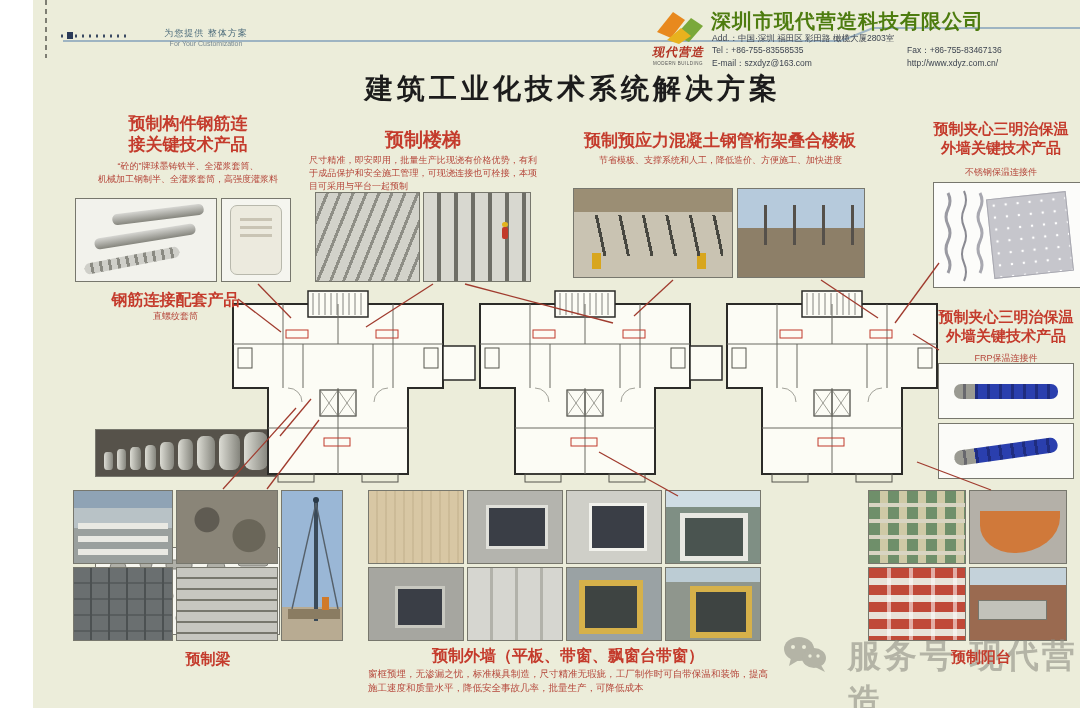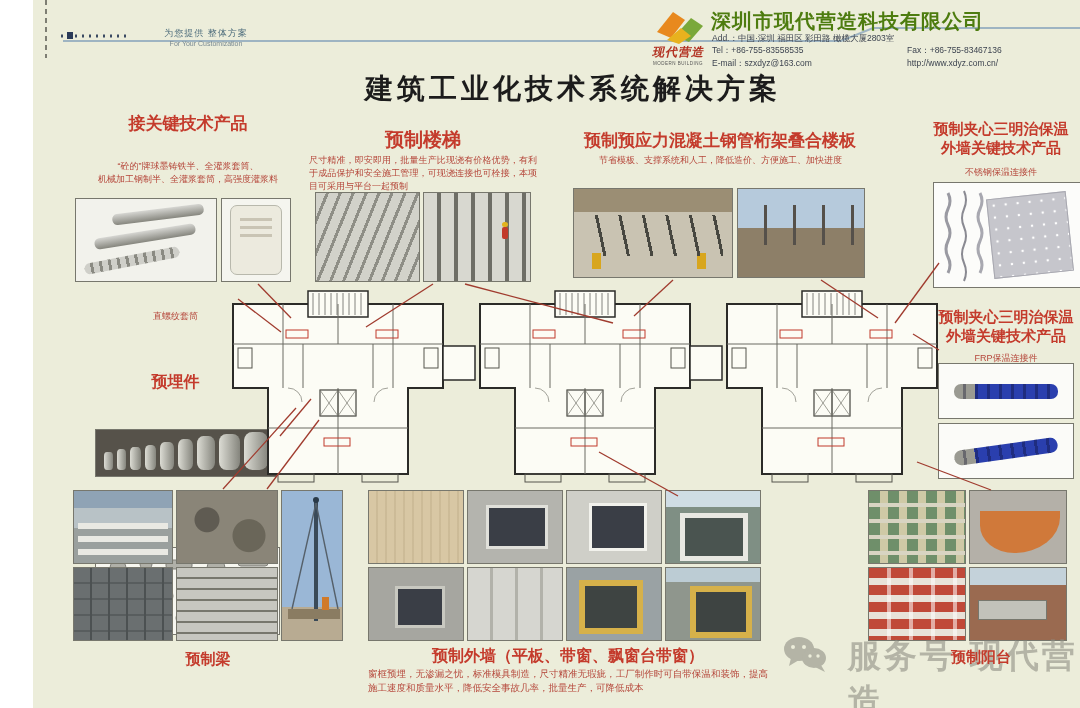--- a/index.html
+++ b/index.html
@@ -162,20 +162,21 @@
       <line x1="906" y1="263" x2="862" y2="323"></line>
       <line x1="906" y1="350" x2="880" y2="334"></line>
       <line x1="190" y1="489" x2="263" y2="408"></line>
       <line x1="234" y1="489" x2="286" y2="420"></line>
       <line x1="645" y1="496" x2="566" y2="452"></line>
       <line x1="958" y1="490" x2="884" y2="462"></line>
     </g>
   </svg>
 
   <div class="abs rlabel" style="left:55px;top:113px;width:200px;font-size:17px;">
+    <div>预制构件钢筋连</div>
     <div>接关键技术产品</div>
   </div>
   <div class="abs rdesc" style="left:30px;top:160px;width:250px;">
     <div>“砼的”牌球墨铸铁半、全灌浆套筒、</div>
     <div>机械加工钢制半、全灌浆套筒，高强度灌浆料</div>
   </div>
   <div class="abs pgroup" style="left:42px;top:198px;">
     <div class="photo" style="width:142px;height:84px;background:#f2f2ec;">
       <div class="bar" style="width:92px;left:36px;top:10px;transform:rotate(-7deg);"></div>
       <div class="bar" style="width:102px;left:18px;top:32px;transform:rotate(-9deg);"></div>
@@ -212,34 +213,34 @@
   <div class="abs rdesc" style="left:868px;top:166px;width:200px;">不锈钢保温连接件</div>
   <div class="abs photo drawing" style="left:900px;top:182px;width:148px;height:106px;">
     <svg width="148" height="106">
       <path d="M14,10 q4,8 0,16 q-4,8 0,16 q4,8 0,16 q-4,8 0,16 q4,8 0,16" stroke="#9a9aa2" stroke-width="3" fill="none"></path>
       <path d="M30,8 q4,9 0,18 q-4,9 0,18 q4,9 0,18 q-4,9 0,18 q4,9 0,18" stroke="#8a8a92" stroke-width="2" fill="none"></path>
       <path d="M46,10 q4,8 0,16 q-4,8 0,16 q4,8 0,16 q-4,8 0,16 q4,8 0,16" stroke="#a8a8b0" stroke-width="3" fill="none"></path>
     </svg>
     <div class="plate"></div>
   </div>
 
+  <div class="abs rlabel" style="left:50px;top:290px;width:185px;font-size:16px;">钢筋连接配套产品</div>
   <div class="abs rdesc" style="left:50px;top:310px;width:185px;">直螺纹套筒</div>
   <div class="abs photo couplerph" style="left:62px;top:323px;width:182px;height:48px;">
     <div class="cyl" style="width:9px;height:18px;"></div>
     <div class="cyl" style="width:10px;height:21px;"></div>
     <div class="cyl" style="width:11px;height:23px;"></div>
     <div class="cyl" style="width:12px;height:25px;"></div>
     <div class="cyl" style="width:14px;height:28px;"></div>
     <div class="cyl" style="width:16px;height:31px;"></div>
     <div class="cyl" style="width:19px;height:34px;"></div>
     <div class="cyl" style="width:22px;height:36px;"></div>
     <div class="cyl" style="width:25px;height:38px;"></div>
   </div>
 
-  <div class="abs rlabel" style="left:50px;top:372px;width:185px;font-size:16px;">预埋件</div>
   <div class="abs photo embedph" style="left:62px;top:393px;width:185px;height:88px;">
     <svg width="185" height="88">
       <g fill="#b0b0a8" stroke="#80807a">
         <circle cx="22" cy="20" r="8"></circle>
           <circle cx="50" cy="16" r="6"></circle>
         <rect x="70" y="12" width="26" height="9" rx="3"></rect>
         <circle cx="120" cy="20" r="9"></circle>
           <rect x="142" y="10" width="30" height="8" rx="3"></rect>
         <rect x="14" y="42" width="34" height="8" rx="3"></rect>
         <circle cx="70" cy="48" r="7"></circle>

